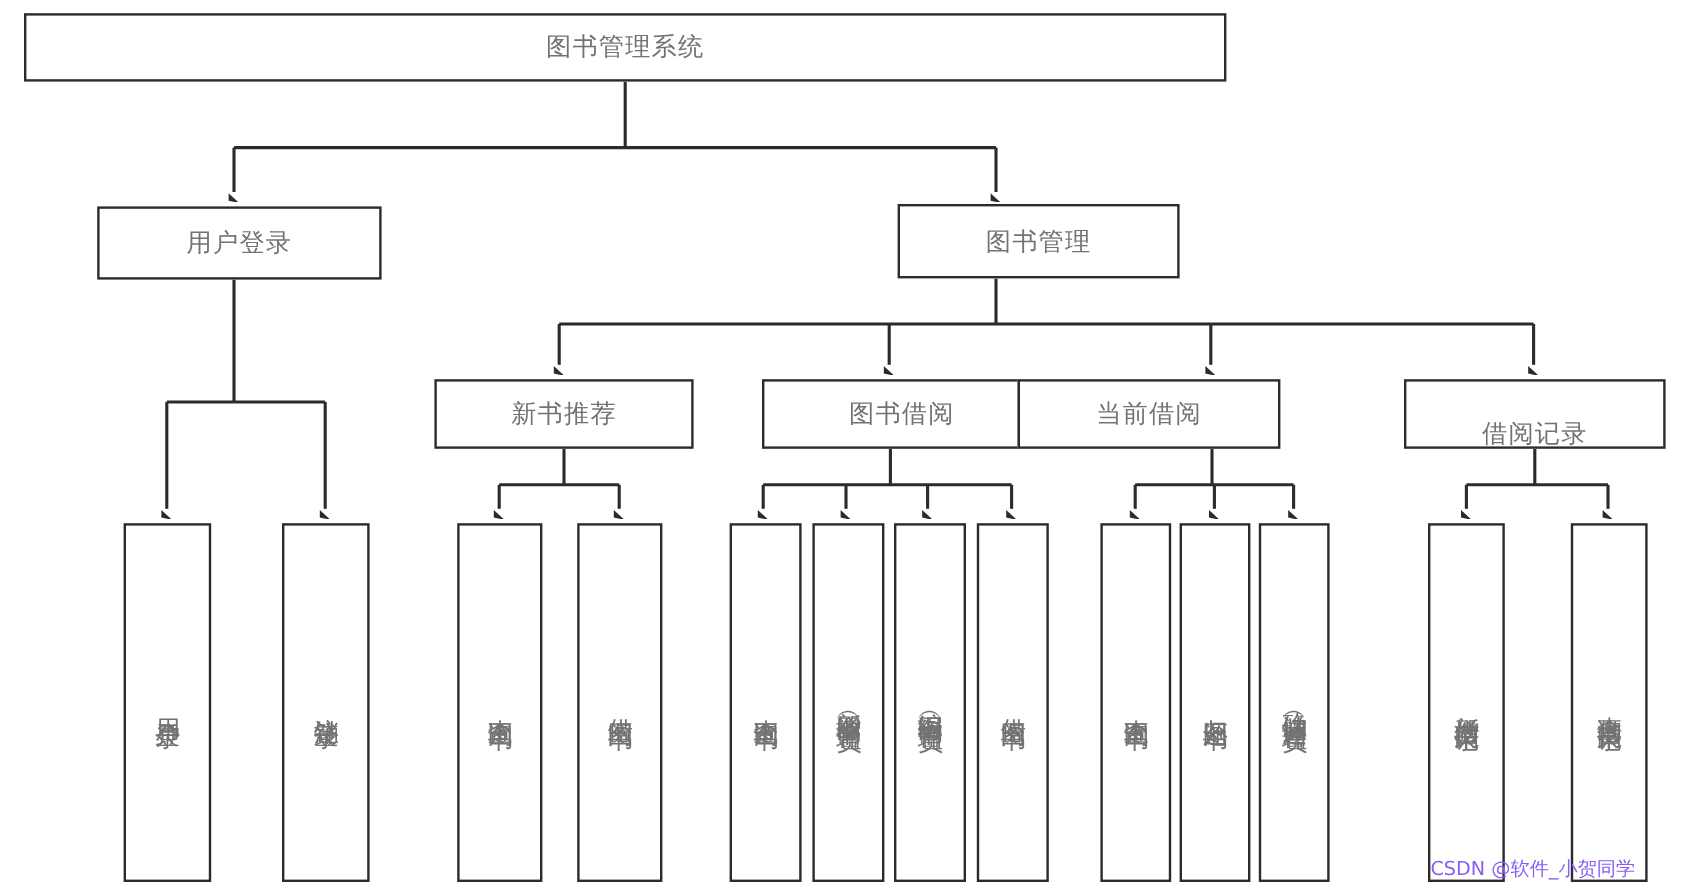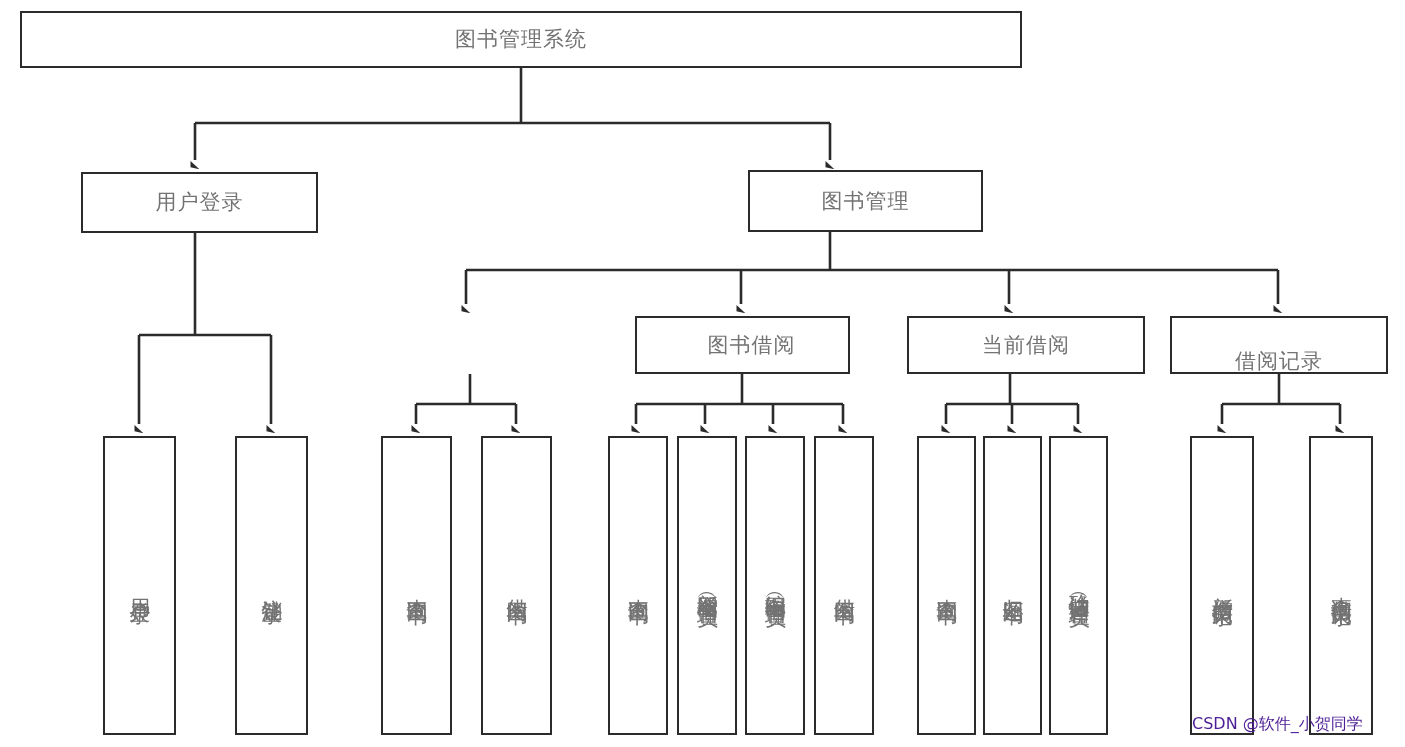--- a/index.html
+++ b/index.html
@@ -60,21 +60,21 @@
     line-height: 1.18;
     letter-spacing: 2px;
     max-height: 272px;
     text-align: center;
   }
   #watermark {
     position: absolute;
     left: 1192px;
     top: 714px;
     font-size: 16px;
-    color: #4c1d95;
+    color: #8b5cf6;
     white-space: nowrap;
     z-index: 5;
     font-family: "DejaVu Sans", "Liberation Sans", sans-serif;
   }
 </style>
 </head>
 <body>
 
 <div id="canvas">
 
@@ -136,26 +136,29 @@
   </div>
 
   <div class="node node-l2" style="left:81px; top:172px; width:237px; height:61px;">
     <span class="label">用户登录</span>
   </div>
 
   <div class="node node-l2" style="left:748px; top:170px; width:235px; height:62px;">
     <span class="label">图书管理</span>
   </div>
 
+  <div class="node node-l3" style="left:362px; top:316px; width:216px; height:58px;">
+    <span class="label">新书推荐</span>
+  </div>
 
   <div class="node node-l3" style="left:635px; top:316px; width:215px; height:58px;padding-left:18px;">
     <span class="label">图书借阅</span>
   </div>
 
-  <div class="node node-l3" style="left:907px; top:316px; width:238px; height:58px;">
+  <div class="node node-l3" style="left:848px; top:316px; width:219px; height:58px;">
     <span class="label">当前借阅</span>
   </div>
 
   <div class="node node-l3" style="left:1170px; top:316px; width:218px; height:58px;align-items:flex-end;">
     <span class="label">借阅记录</span>
   </div>
 
   <div class="node node-leaf" style="left:103px; top:436px; width:73px; height:299px;">
     <span class="label">用户登录</span>
   </div>

